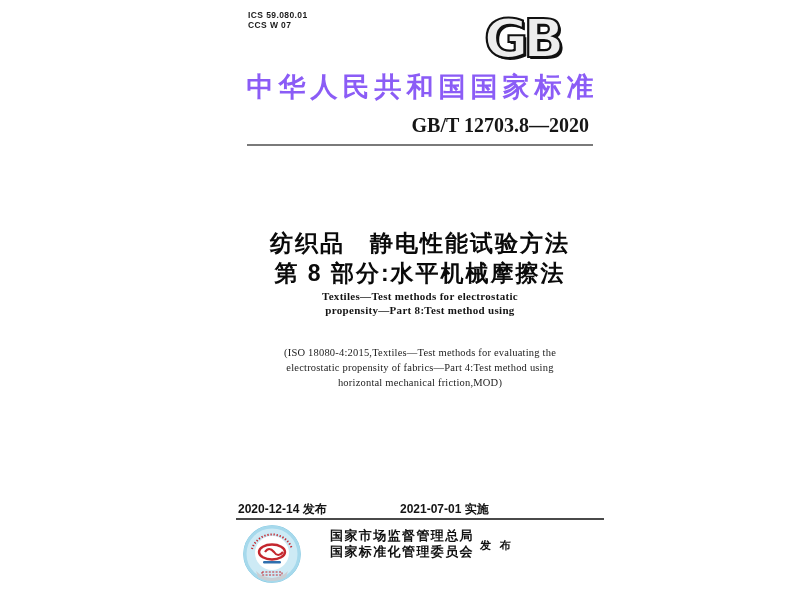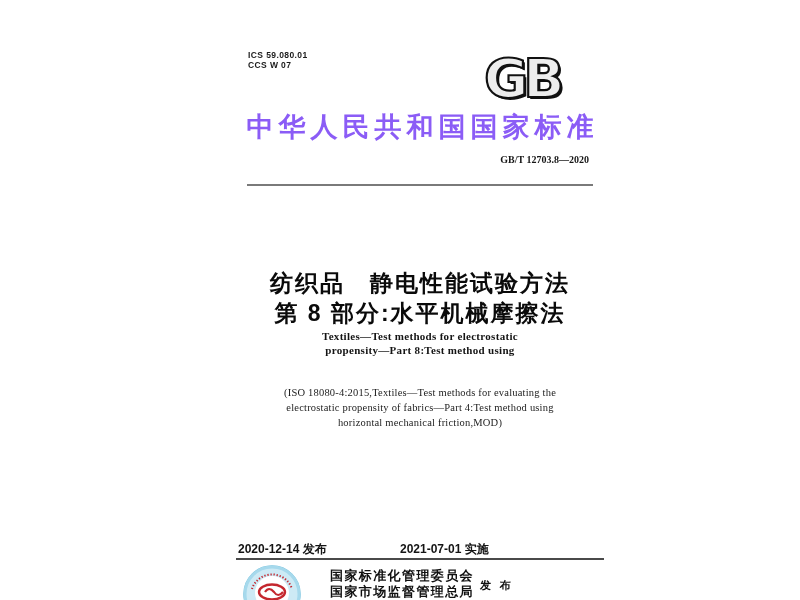--- a/index.html
+++ b/index.html
@@ -5,21 +5,21 @@
   * { margin: 0; padding: 0; box-sizing: border-box; }
   html, body { background: #ffffff; }
   .page {
     position: relative;
     width: 800px; height: 600px;
     background: #ffffff;
     overflow: hidden;
     font-family: "Liberation Serif", serif;
     color: #111111;
   }
-  .abs { position: absolute; margin-top: 40px; }
+  .abs { position: absolute; }
 
   
   .ics-block {
     left: 248px; top: 10px;
     font-family: "Liberation Sans", sans-serif;
     font-weight: bold;
     font-size: 8.5px; line-height: 10px;
     letter-spacing: 0.4px;
     color: #1a1a1a;
   }
@@ -38,21 +38,21 @@
     white-space: nowrap;
     color: #8b5cf6;
   }
 
   
   .std-number {
     left: 245px; top: 114px; width: 344px;
     text-align: right;
     font-family: "Liberation Serif", serif;
     font-weight: bold;
-    font-size: 10px;
+    font-size: 20px;
     color: #161616;
   }
 
   .rule-header {
     left: 247px; top: 144px; width: 346px; height: 2px;
     background: #7a7a7a;
   }
 
   
   .title-cn {
@@ -176,18 +176,18 @@
       <circle cx="32" cy="30" r="17" fill="#ffffff"></circle>
       <ellipse cx="32" cy="29" rx="13" ry="7.5" fill="none" stroke="#c4272e" stroke-width="2.4"></ellipse>
       <path d="M 25 29 q 4 -6 9 0 q 4 6 9 0" fill="none" stroke="#c4272e" stroke-width="2.2"></path>
       <rect x="23" y="38" width="18" height="2.4" rx="1.2" fill="#2f6fae"></rect>
       <path d="M 16 48 A 22 22 0 0 0 48 48 L 46 54 A 26 26 0 0 1 18 54 Z" fill="#c9ced3"></path>
       <rect x="22" y="49" width="20" height="3" fill="none" stroke="#c4272e" stroke-width="1" stroke-dasharray="2,1.4"></rect>
     </svg>
   </div>
 
   <div class="abs issuer">
+    <div>国家市场监督管理总局</div>
     <div>国家标准化管理委员会</div>
-    <div>国家市场监督管理总局</div>
   </div>
   <div class="abs publish-label">发 布</div>
 
 </div>
 
 </body></html>

